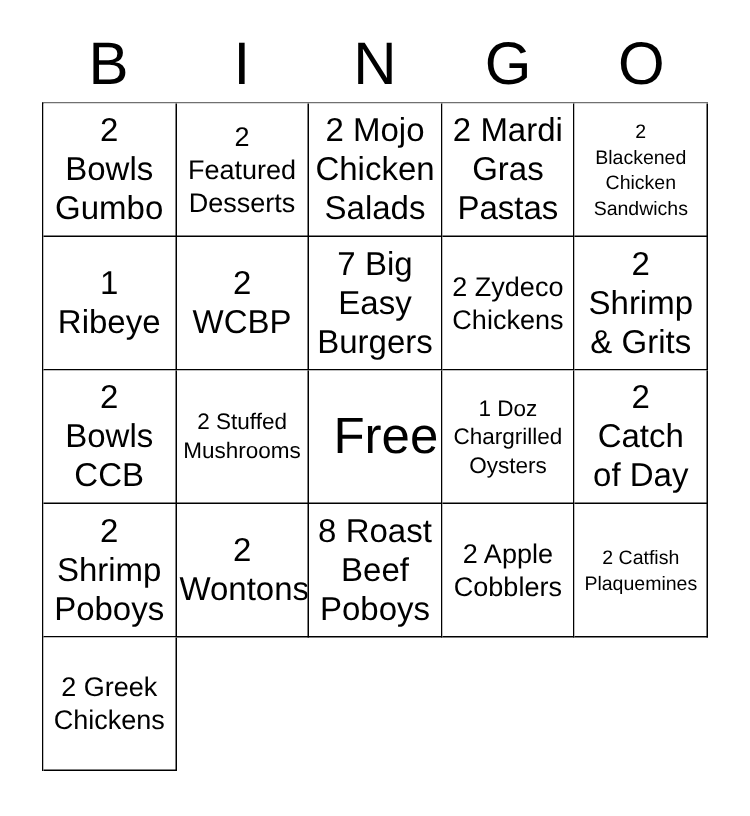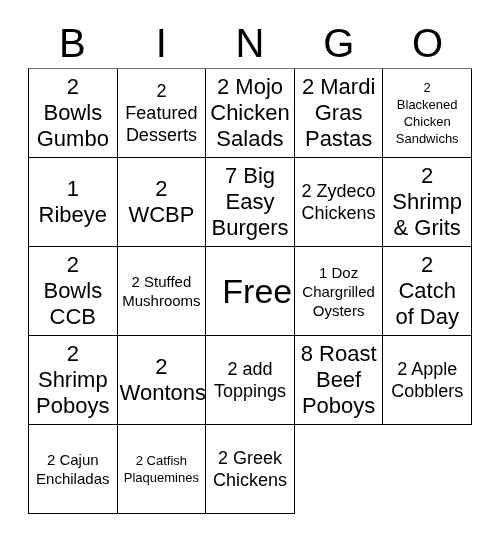--- a/index.html
+++ b/index.html
@@ -180,38 +180,30 @@
     <div class="cell">
       <span class="cell-text fs-lg">2
 Shrimp
 Poboys</span>
     </div>
     <div class="cell">
       <span class="cell-text fs-lg">2
 Wontons</span>
     </div>
     <div class="cell">
-      <span class="cell-text fs-md">2 add
-Toppings</span>
-    </div>
-    <div class="cell">
       <span class="cell-text fs-lg">8 Roast
 Beef
 Poboys</span>
     </div>
 
     <div class="cell">
       <span class="cell-text fs-md">2 Apple
 Cobblers</span>
     </div>
     <div class="cell">
-      <span class="cell-text fs-sm">2 Cajun
-Enchiladas</span>
-    </div>
-    <div class="cell">
       <span class="cell-text fs-xs">2 Catfish
 Plaquemines</span>
     </div>
     <div class="cell">
       <span class="cell-text fs-md">2 Greek
 Chickens</span>
     </div>
 
   </div>
 </div>

